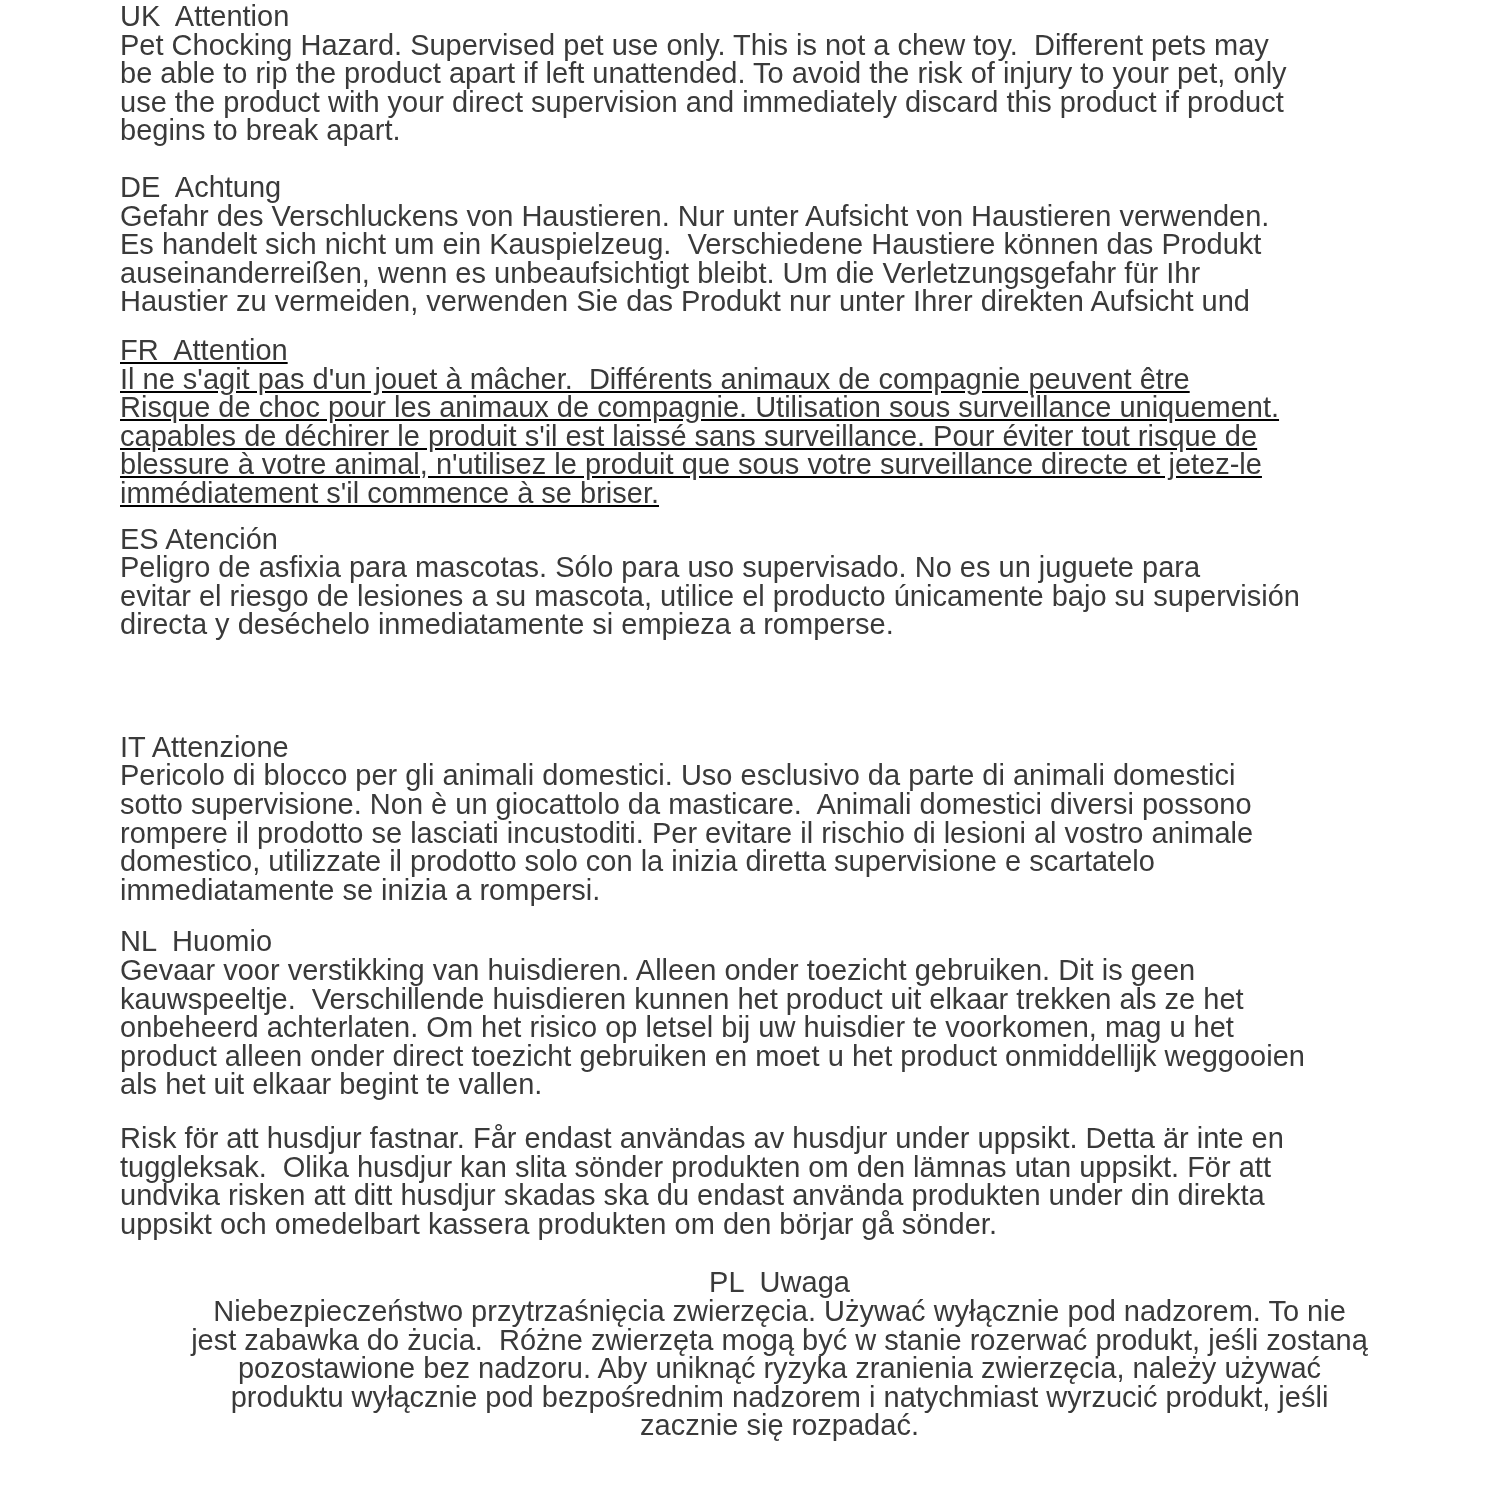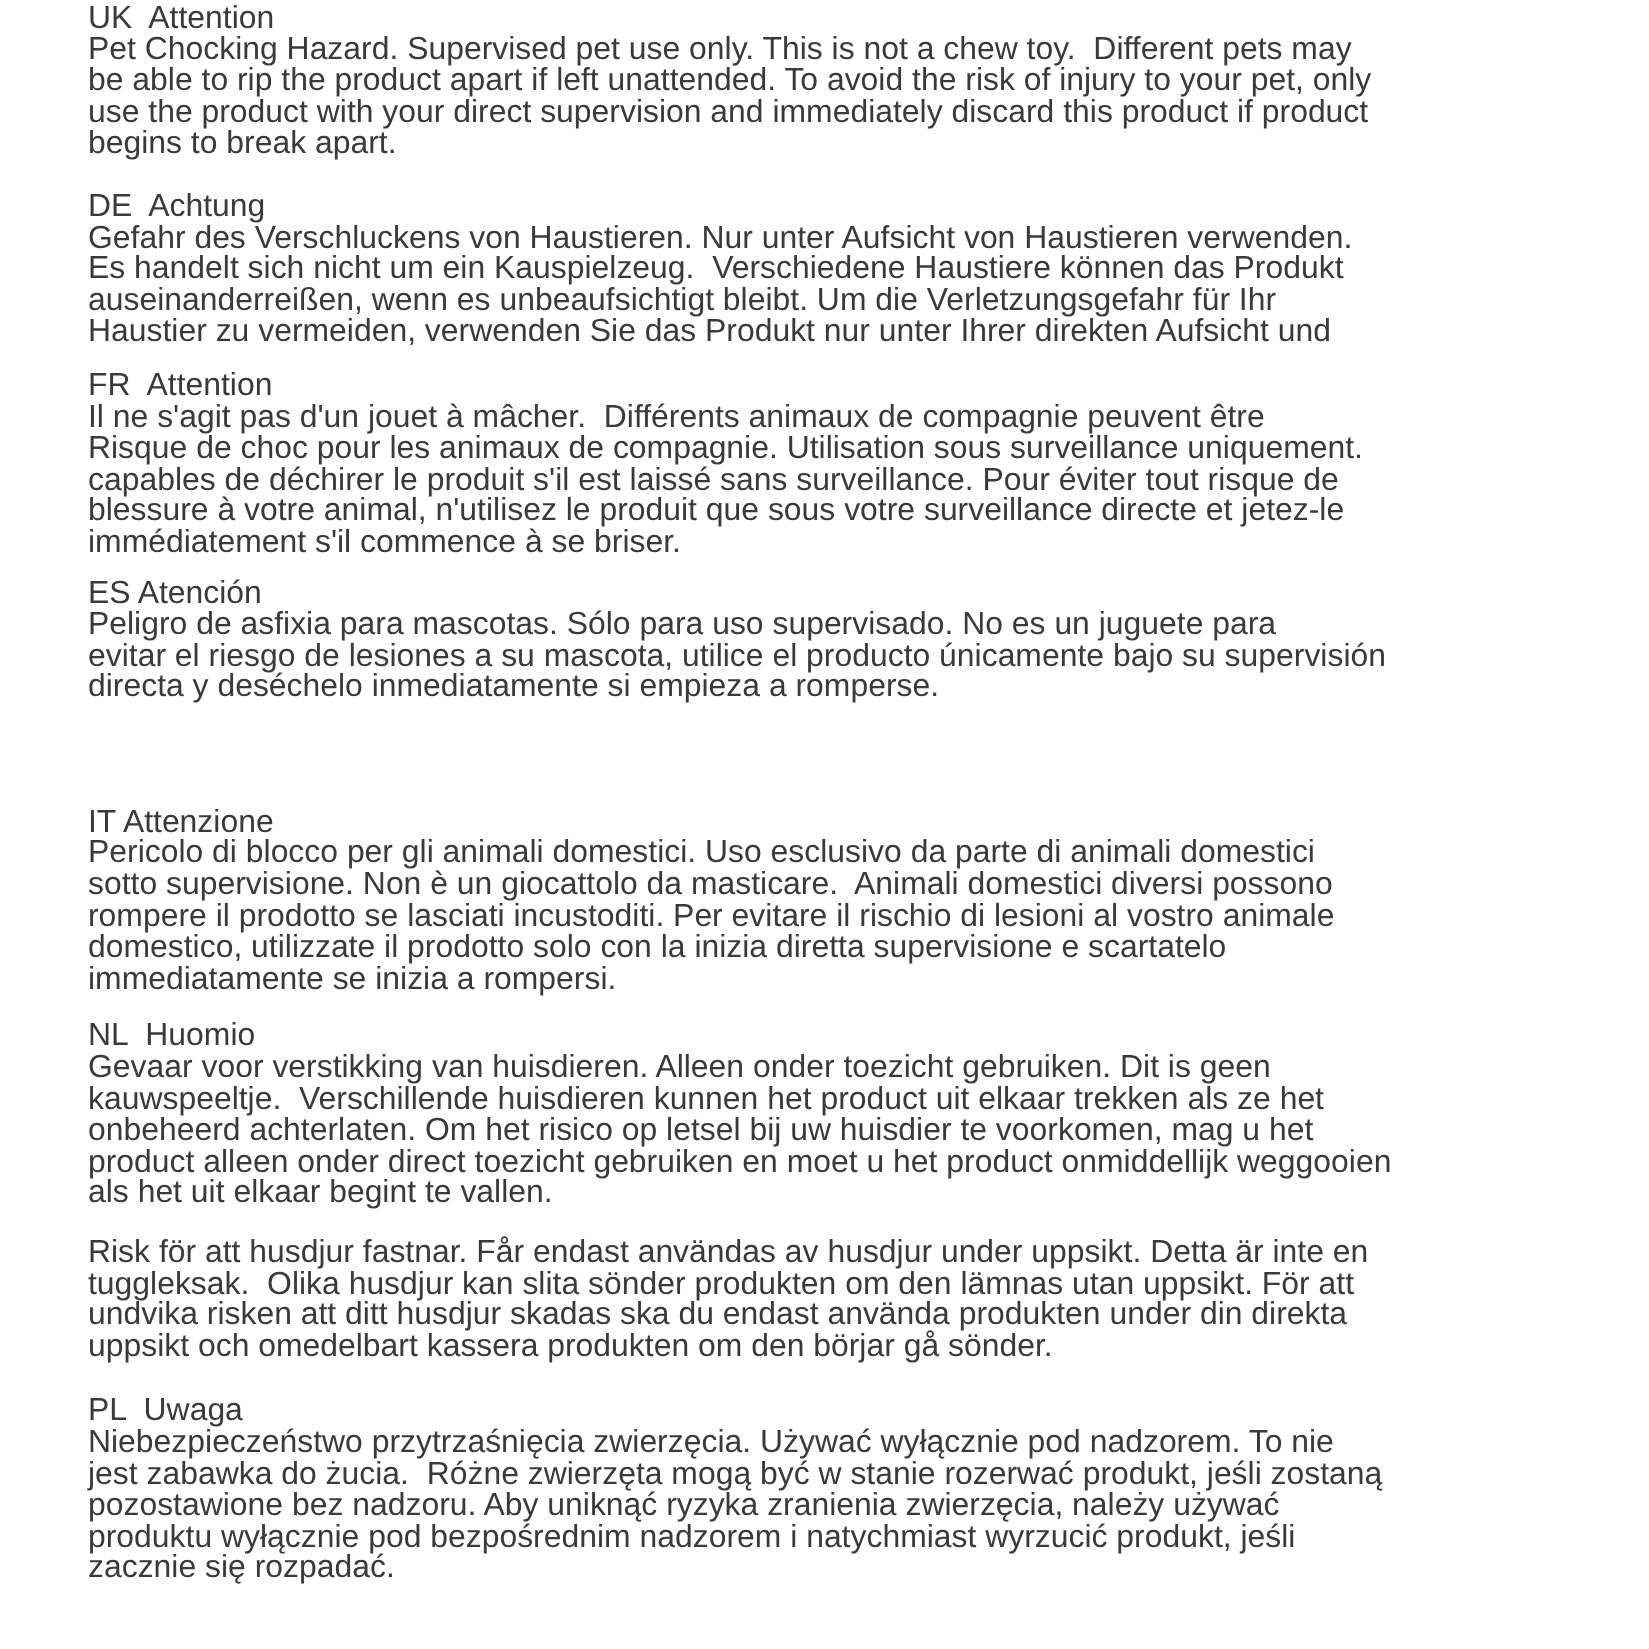--- a/index.html
+++ b/index.html
@@ -7,41 +7,41 @@
     padding: 0;
     background: #ffffff;
     width: 1499px;
     height: 1499px;
     overflow: hidden;
   }
   .page {
     box-sizing: border-box;
     width: 1499px;
     height: 1499px;
-    padding: 2px 60px 0 80px;
+    padding: 2px 60px 0 120px;
     background: #ffffff;
   }
   .line {
     font-family: "Liberation Sans", sans-serif;
     font-size: 29px;
     line-height: 28.6px;
     font-weight: 400;
     color: #3a3a3a;
     white-space: pre;
     letter-spacing: 0px;
   }
   section { padding: 0; margin: 0; }
   .s-uk { margin-bottom: 28px; }
   .s-de { margin-bottom: 20px; }
-  .s-fr { margin-bottom: 17px; }
+  .s-fr { margin-bottom: 17px; text-decoration: underline; }
   .s-es { margin-bottom: 94px; }
   .s-it { margin-bottom: 23px; }
   .s-nl { margin-bottom: 25px; }
   .s-se { margin-bottom: 30px; }
-  .s-pl { margin-bottom: 0; }
+  .s-pl { margin-bottom: 0; text-align: center; }
 </style>
 </head>
 <body>
 
 <div class="page">
 
   <section class="s-uk">
     <div class="line">UK  Attention</div>
     <div>
         <div class="line">Pet Chocking Hazard. Supervised pet use only. This is not a chew toy.  Different pets may</div>

